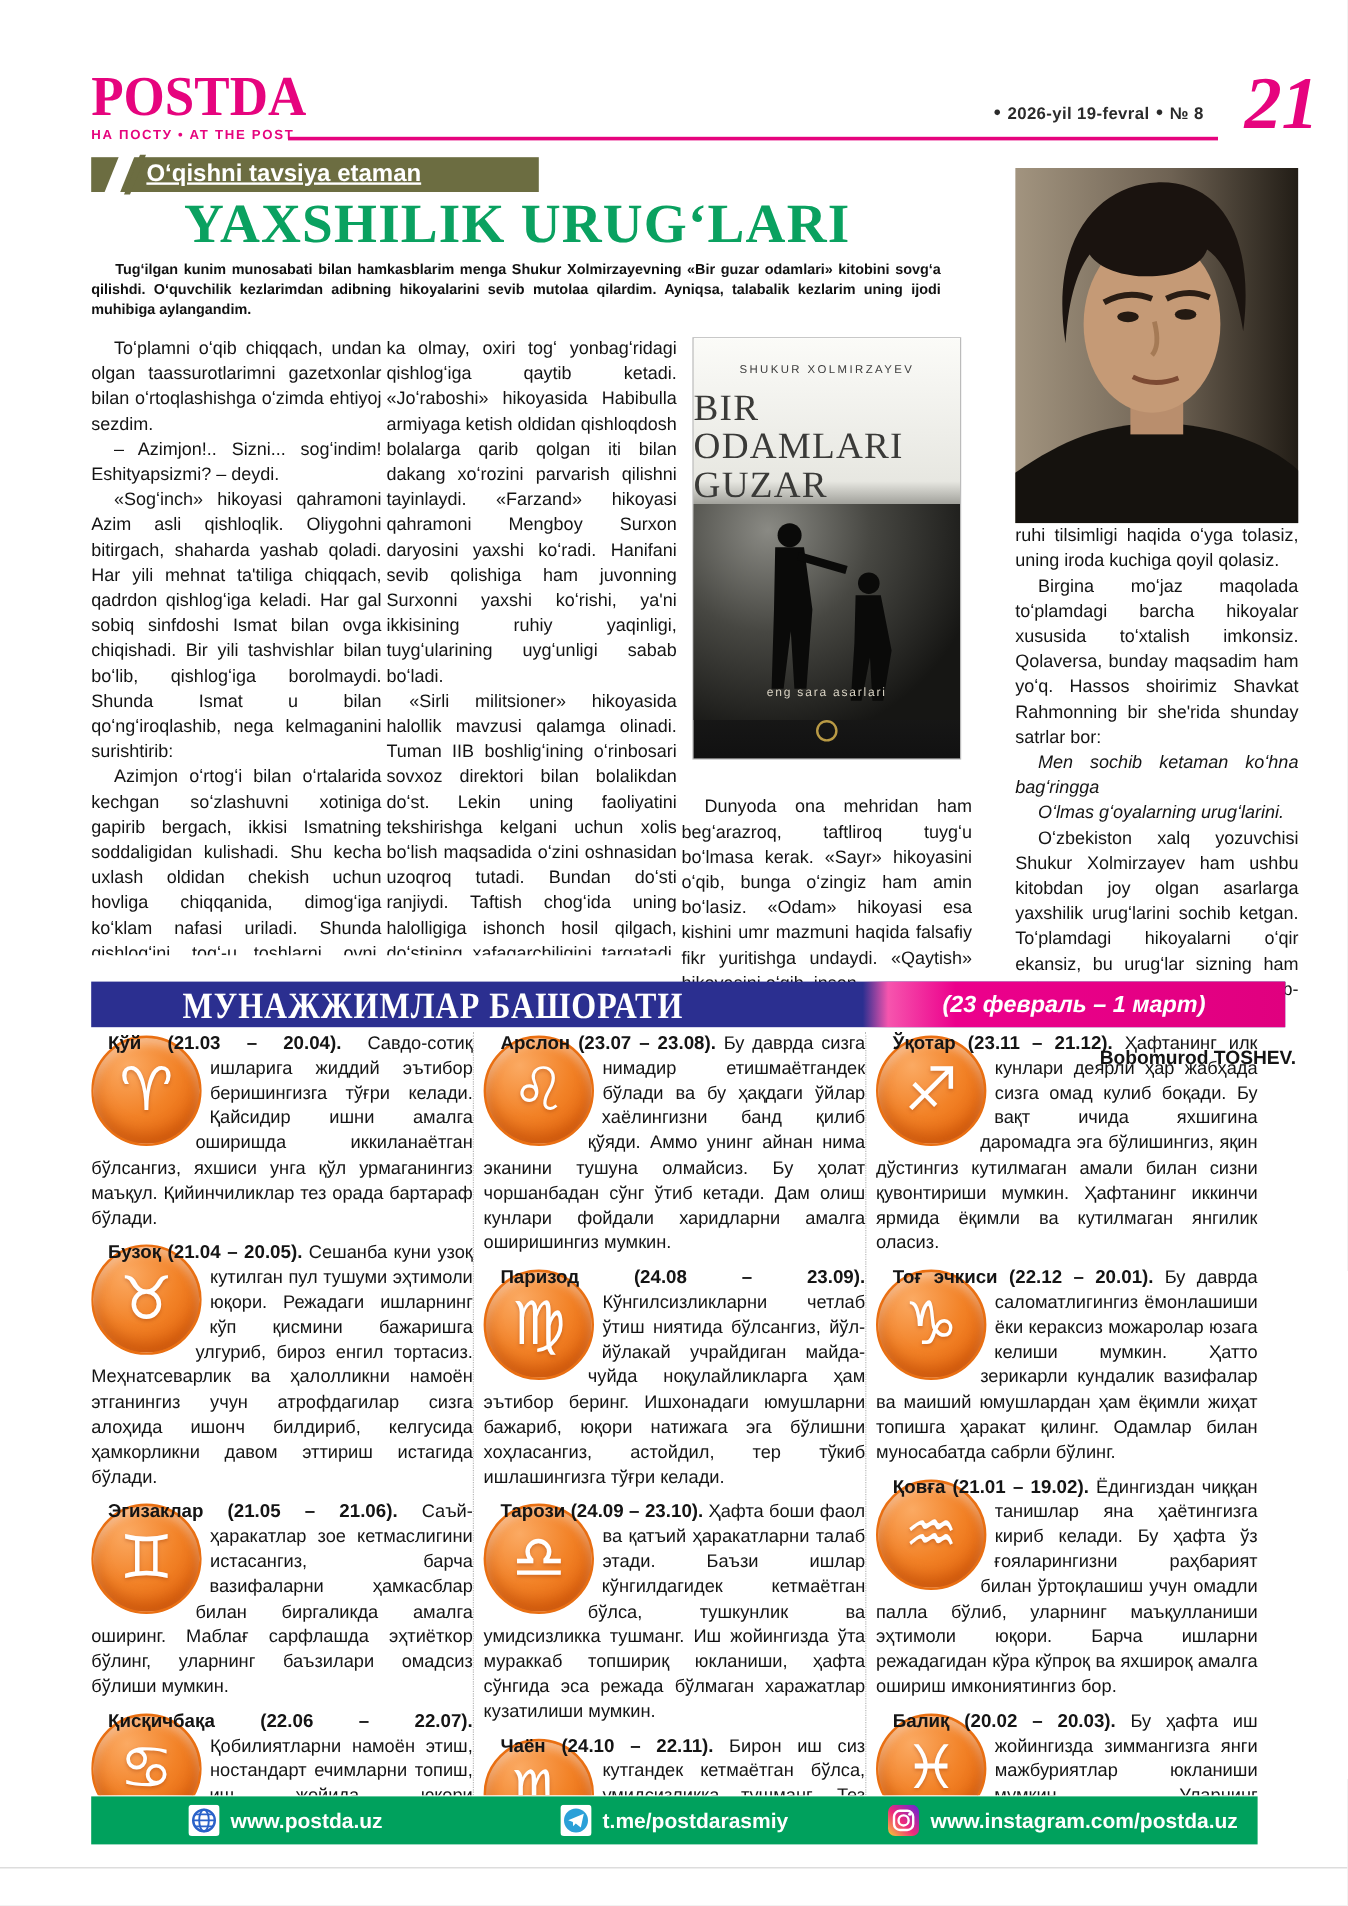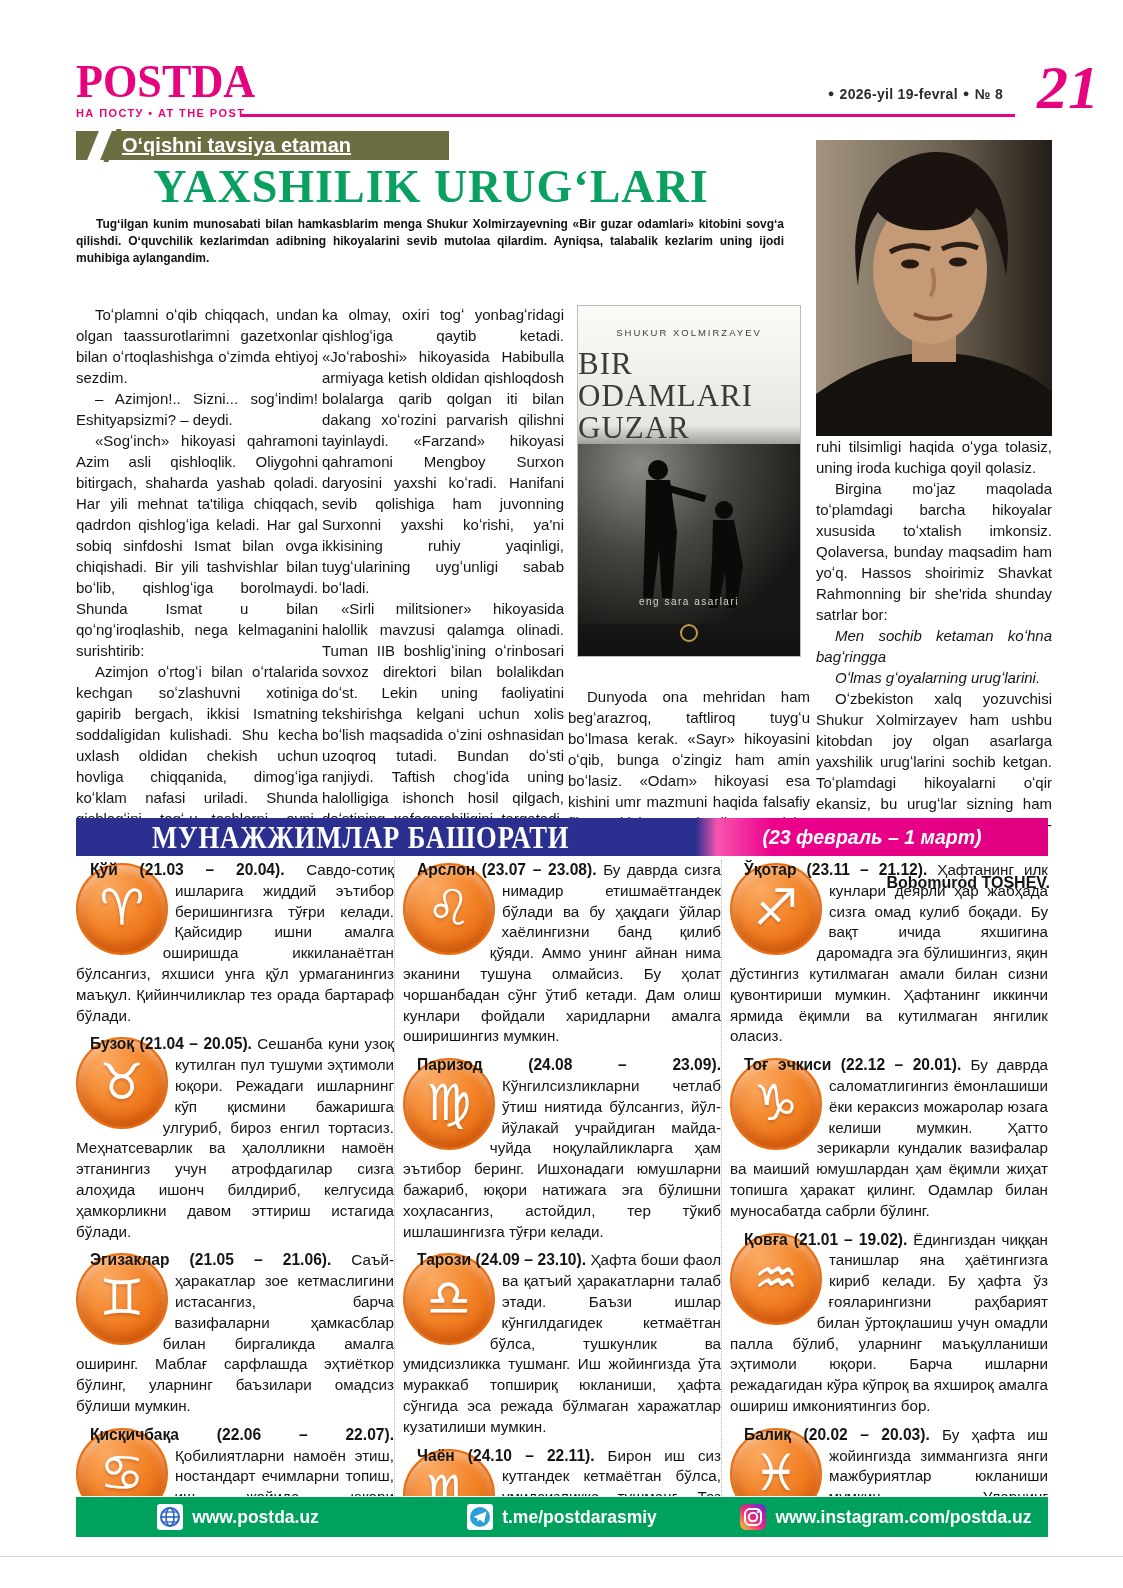--- a/index.html
+++ b/index.html
@@ -24,49 +24,49 @@
       transform:skewX(-22deg);}
   .kicker .slash2{position:absolute;left:34px;top:-2px;width:5px;height:33px;background:#6c6d41;
       transform:skewX(-22deg);}
 
   
   .art-title{position:absolute;left:76px;top:160px;width:710px;text-align:center;
       font-family:"Liberation Serif",serif;font-weight:bold;font-size:46px;color:#0aa160;letter-spacing:1px;}
   .lede{position:absolute;left:76px;top:216px;width:708px;font-size:12px;font-weight:bold;
       line-height:1.42;text-align:justify;color:#111;}
   .lede p{margin:0;text-indent:20px;}
-  .acol{position:absolute;top:304px;width:242px;font-size:15px;line-height:21px;text-align:justify;}
+  .acol{position:absolute;top:280px;width:242px;font-size:15px;line-height:21px;text-align:justify;}
   .acol p{margin:0;text-indent:19px;}
   .acol p.flush{text-indent:0;}
   .acol p.verse{font-style:italic;}
   #col1{left:76px;height:516px;overflow:hidden;}
   #col2{left:322px;height:516px;overflow:hidden;}
   #col3{left:568px;}
-  #col4{left:816px;top:140px;width:236px;}
+  #col4{left:846px;top:140px;width:236px;}
   .byline{margin-top:16px;text-align:right;font-weight:bold;font-size:16px;padding-right:2px;}
 
   
   .cover{width:222px;height:350px;margin:2px auto 30px;position:relative;
       box-shadow:0 0 0 1px #bbb;background:linear-gradient(180deg,#fbfbf8 0%,#e7e7e1 34%,#9a9a94 40%,#2e2e2c 52%,#111 100%);}
   .cover-author{position:absolute;top:16px;width:100%;text-align:center;font-size:9.5px;
       letter-spacing:2px;color:#3c3c3c;}
   .cover-title{position:absolute;top:42px;width:100%;text-align:left;
       font-family:"Liberation Serif",serif;font-size:31px;color:#3a3a38;line-height:1.04;letter-spacing:1px;}
   .cover-photo{position:absolute;left:0;top:138px;width:222px;height:180px;
       background:radial-gradient(ellipse at 28% 12%,#8a8a84 0%,#474742 38%,#161614 80%);}
   .cover-tag{position:absolute;bottom:44px;width:100%;text-align:center;font-size:10px;
       letter-spacing:1.5px;color:#d9d3c4;}
   .cover-emblem{position:absolute;bottom:14px;left:50%;margin-left:-9px;width:18px;height:18px;
       border-radius:50%;border:2px solid #b99a45;box-sizing:border-box;}
 
   
   .portrait{width:236px;height:296px;display:block;}
 
   
-  .h-banner{position:absolute;left:76px;top:818px;width:972px;height:38px;background:#2b2f90;}
+  .h-banner{position:absolute;left:76px;top:818px;width:972px;height:38px;background:#2b2f90;padding-left:23px;}
   .h-banner .h-title{position:absolute;left:76px;top:1px;color:#fff;font-family:"Liberation Serif",serif;
       font-weight:bold;font-size:31px;letter-spacing:1px;transform:scaleX(.86);transform-origin:left center;line-height:38px;white-space:nowrap;}
   .h-badge{position:absolute;right:0;top:0;height:38px;width:352px;
       background:linear-gradient(90deg,rgba(236,0,140,0) 0%,#f655ae 6%,#ec008c 22%,#e0007f 100%);
       color:#fff;font-weight:bold;font-style:italic;font-size:19.5px;line-height:38px;text-align:center;}
 
   
   .h-grid{position:absolute;left:76px;top:860px;width:972px;height:636px;display:flex;overflow:hidden;}
   .h-col{box-sizing:border-box;}
   .h-col:nth-child(1){width:318px;}

